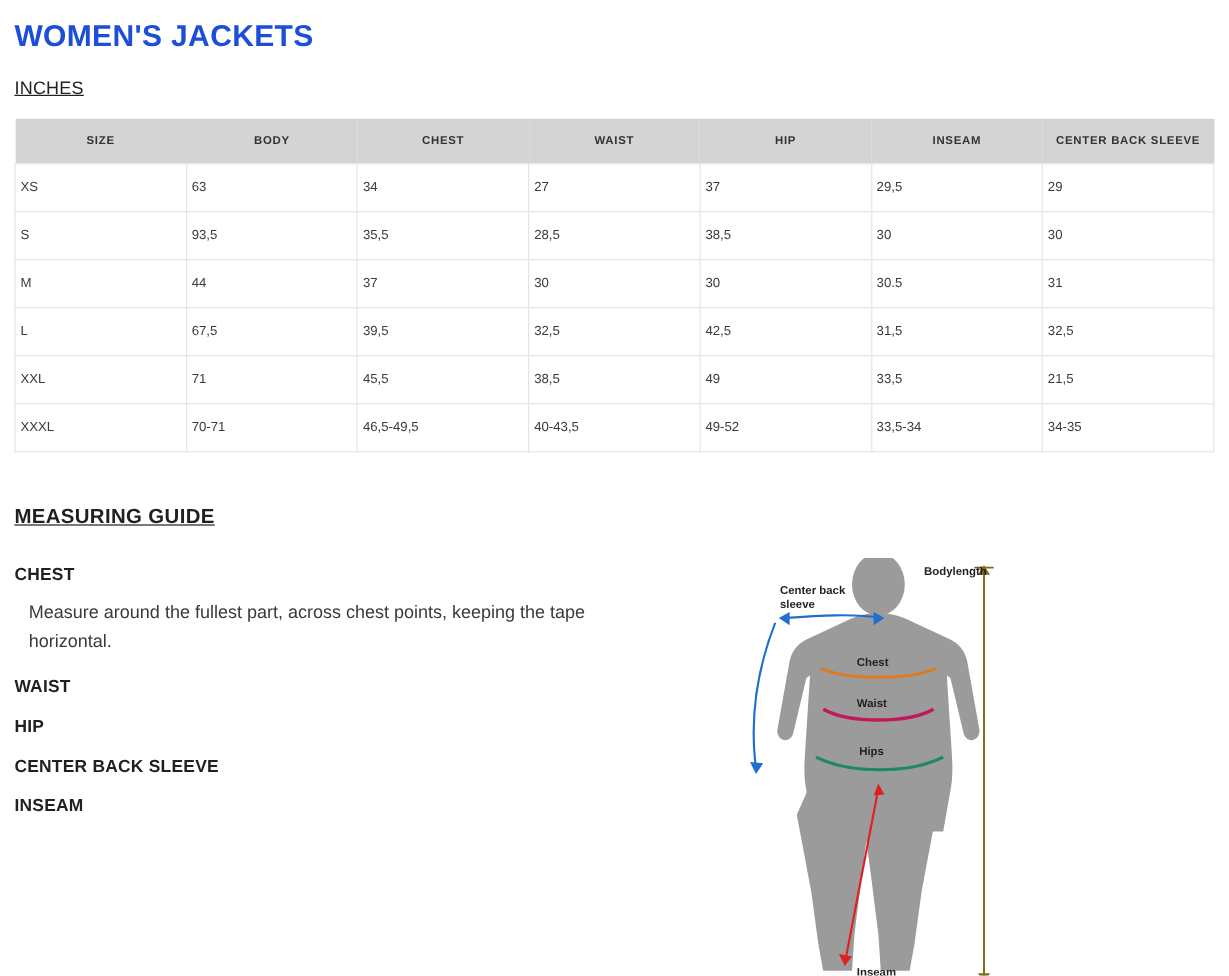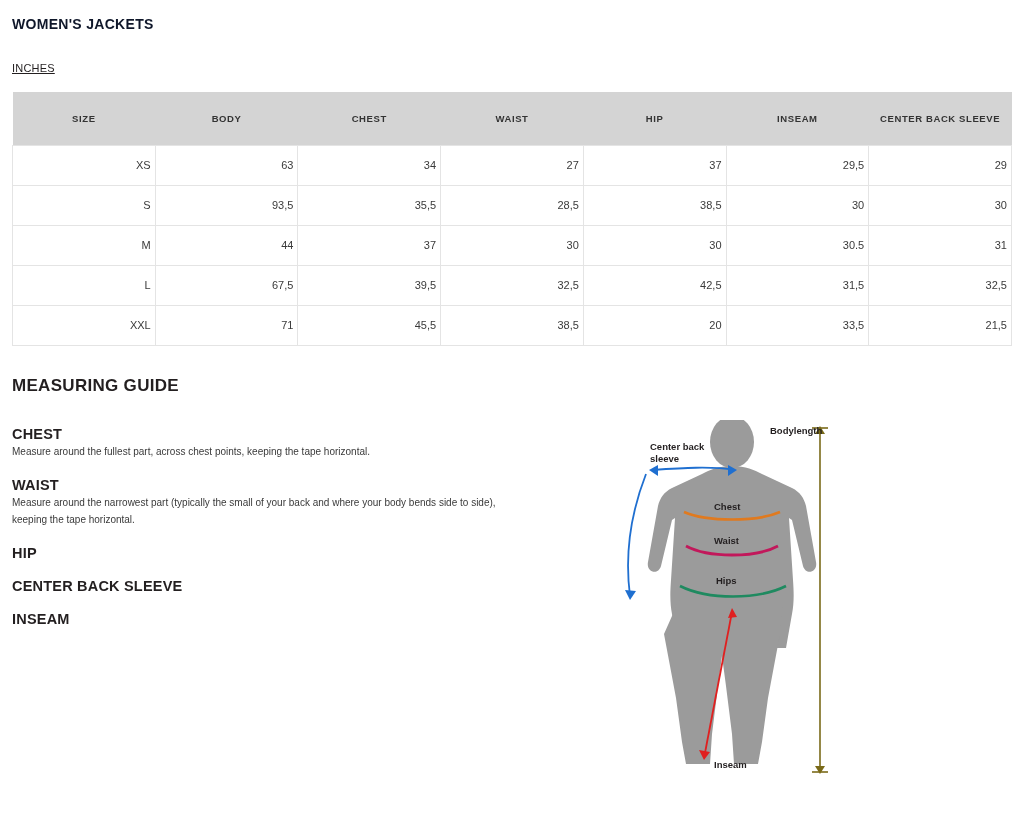--- a/index.html
+++ b/index.html
@@ -13,92 +13,93 @@
     height: 813px;
     font-family: "Liberation Sans", sans-serif;
     color: #231f20;
     position: relative;
     overflow: hidden;
   }
   .page {
     padding: 0 12px;
   }
   .page-title {
-    font-size: 14px;
+    font-size: 25px;
     font-weight: bold;
     letter-spacing: 0.3px;
-    margin: 8px 0 16px 0;
+    margin: 8px 0 6px 0;
     padding-top: 8px;
-    color: #0f172a;
+    color: #1d4ed8;
   }
   .unit-link {
     display: inline-block;
     margin-top: 14px;
-    font-size: 11px;
+    font-size: 15px;
     color: #231f20;
     letter-spacing: 0.2px;
   }
   table.size-table {
     width: 1000px;
     border-collapse: collapse;
     margin-top: 16px;
     table-layout: fixed;
   }
   table.size-table th {
     background: #d4d4d4;
     color: #333;
     font-size: 9.5px;
     font-weight: bold;
     letter-spacing: 0.6px;
-    height: 53px;
+    height: 37px;
     border: none;
     padding: 0 4px;
   }
   table.size-table td {
     height: 40px;
-    text-align: right;
+    text-align: left;
     font-size: 11px;
     color: #3a3a3a;
     border: 1px solid #e4e4e4;
     border-top: none;
     padding: 0 4px;
   }
   table.size-table tr td:first-child {
     border-left: 1px solid #e4e4e4;
   }
   table.size-table tr:first-child td {
     border-top: 1px solid #e4e4e4;
   }
   .guide-title {
     font-size: 17px;
     font-weight: bold;
     letter-spacing: 0.3px;
-    margin-top: 30px;
-    color: #231f20;
+    margin-top: 44px;
+    color: #231f20;
+    text-decoration: underline;
   }
   .guide-wrap {
     display: flex;
     align-items: flex-start;
   }
   .guide-text {
     width: 520px;
     padding-top: 16px;
   }
   .guide-item { margin-bottom: 17px; }
   .guide-item h3 {
     font-size: 14.5px;
     font-weight: bold;
     letter-spacing: 0.2px;
     margin: 0 0 2px 0;
     color: #231f20;
   }
   .guide-item p {
-    font-size: 10px;
+    font-size: 15px;
     line-height: 1.65;
-    margin: 0;
+    margin: 12px;
     color: #3a3a3a;
     max-width: 500px;
   }
   .figure {
     position: relative;
     width: 460px;
     height: 360px;
     margin-top: 10px;
     margin-left: 10px;
   }
@@ -160,39 +161,47 @@
         <td>32,5</td>
         <td>42,5</td>
         <td>31,5</td>
         <td>32,5</td>
       </tr>
       <tr>
         <td>XXL</td>
         <td>71</td>
         <td>45,5</td>
         <td>38,5</td>
-        <td>20</td>
+        <td>49</td>
         <td>33,5</td>
         <td>21,5</td>
       </tr>
+      <tr>
+        <td>XXXL</td>
+        <td>70-71</td>
+        <td>46,5-49,5</td>
+        <td>40-43,5</td>
+        <td>49-52</td>
+        <td>33,5-34</td>
+        <td>34-35</td>
+      </tr>
     </tbody>
   </table>
 
   <h2 class="guide-title">MEASURING GUIDE</h2>
 
   <div class="guide-wrap">
 
     <div class="guide-text">
       <div class="guide-item">
         <h3>CHEST</h3>
         <p>Measure around the fullest part, across chest points, keeping the tape horizontal.</p>
       </div>
       <div class="guide-item">
         <h3>WAIST</h3>
-        <p>Measure around the narrowest part (typically the small of your back and where your body bends side to side), keeping the tape horizontal.</p>
       </div>
       <div class="guide-item">
         <h3>HIP</h3>
       </div>
       <div class="guide-item">
         <h3>CENTER BACK SLEEVE</h3>
       </div>
       <div class="guide-item">
         <h3>INSEAM</h3>
       </div>

